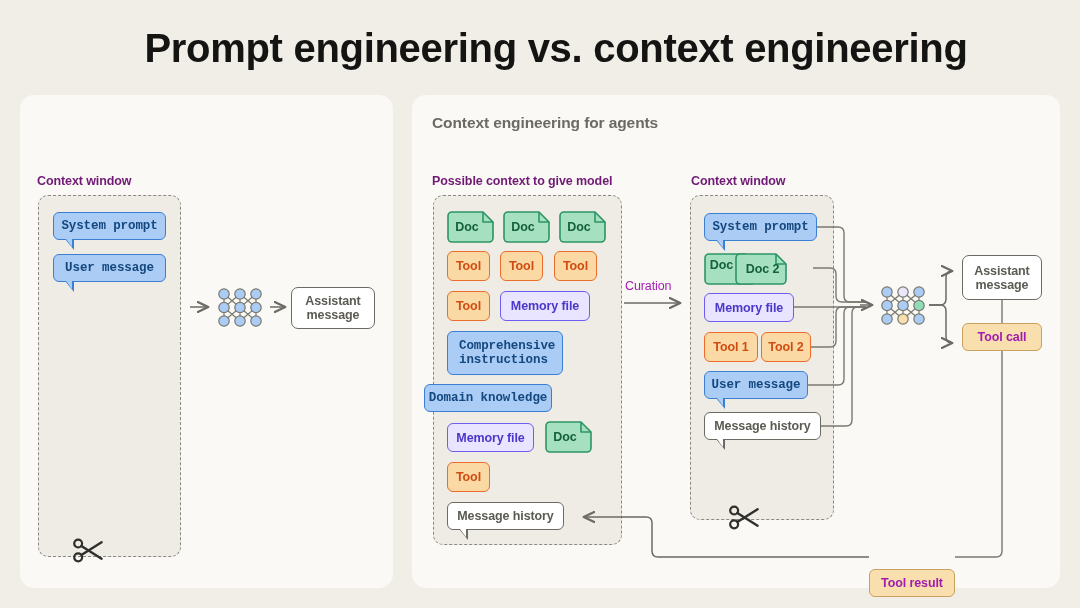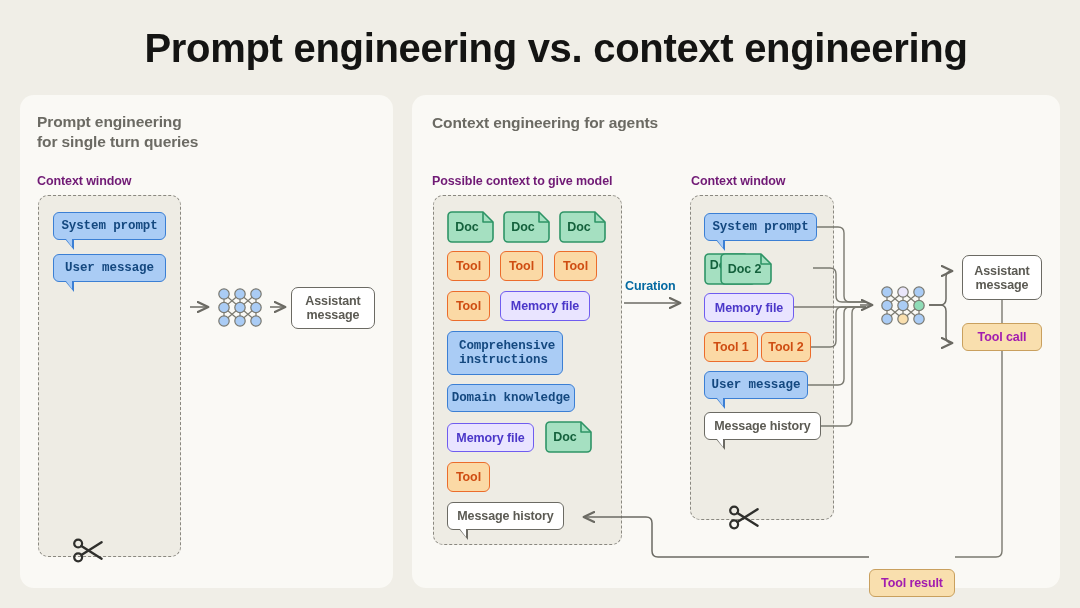--- a/index.html
+++ b/index.html
@@ -88,24 +88,20 @@
 </style>
 </head>
 <body>
 
 <div id="root">
 
   <div class="title">Prompt engineering vs. context engineering</div>
 
   <div class="panel" id="panel-left"></div>
 
-  <div class="panel-title" style="left:37px;top:112px;width:300px;">
-    <span>Prompt engineering</span><br>
-    <span>for single turn queries</span>
-  </div>
 
   <div class="section-label" style="left:37px;top:174px;">Context window</div>
 
   <div class="ctxbox" style="left:38px;top:195px;width:143px;height:362px;"></div>
 
   <div class="chip blue bubble" style="left:53px;top:212px;width:113px;height:28px;">System prompt</div>
   <div class="chip blue bubble" style="left:53px;top:254px;width:113px;height:28px;">User message</div>
 
   <div style="position:absolute;left:216px;top:286px;width:48px;height:43px;">
     <svg width="48" height="43" viewBox="0 0 48 43">
@@ -178,47 +174,47 @@
   <div class="chip orange" style="left:554px;top:251px;width:43px;height:30px;">Tool</div>
 
   <div class="chip orange" style="left:447px;top:291px;width:43px;height:30px;">Tool</div>
   <div class="chip purple" style="left:500px;top:291px;width:90px;height:30px;">Memory file</div>
 
   <div class="chip blue" style="left:447px;top:331px;width:116px;height:44px;flex-direction:column;align-items:flex-start;padding-left:11px;justify-content:center;">
     <span>Comprehensive</span>
     <span>instructions</span>
   </div>
 
-  <div class="chip blue" style="left:447px;top:384px;width:128px;height:28px;">Domain knowledge</div>
+  <div class="chip blue" style="left:424px;top:384px;width:128px;height:28px;">Domain knowledge</div>
 
   <div class="chip purple" style="left:447px;top:423px;width:87px;height:29px;">Memory file</div>
   <div class="doc" style="left:545px;top:421px;width:47px;height:32px;">
     <svg width="47" height="32" viewBox="0 0 47 32">
       <path d="M5,1 L36,1 L46,11 L46,27 a4,4 0 0 1 -4,4 L5,31 a4,4 0 0 1 -4,-4 L1,5 a4,4 0 0 1 4,-4 Z" fill="#a5e0c1" stroke="#2e9466" stroke-width="1.6" stroke-linejoin="round"></path>
       <path d="M36,1 L36,11 L46,11" fill="none" stroke="#2e9466" stroke-width="1.6" stroke-linejoin="round"></path>
     </svg>
     <div class="doclabel">Doc</div>
   </div>
 
   <div class="chip orange" style="left:447px;top:462px;width:43px;height:30px;">Tool</div>
 
   <div class="chip white bubble" style="left:447px;top:502px;width:117px;height:28px;">Message history</div>
 
-  <div class="section-label" style="left:625px;top:279px;font-weight:bold;color:#0369a1;font-size:12.5px;">Curation</div>
+  <div class="section-label" style="left:625px;top:279px;font-weight:normal;color:#a21caf;font-size:12.5px;">Curation</div>
 
   <div class="chip blue bubble" style="left:704px;top:213px;width:113px;height:28px;">System prompt</div>
 
   <div class="doc" style="left:704px;top:253px;width:52px;height:24px;">
     <svg width="52" height="32" viewBox="0 0 52 32">
       <path d="M5,1 L41,1 L51,11 L51,27 a4,4 0 0 1 -4,4 L5,31 a4,4 0 0 1 -4,-4 L1,5 a4,4 0 0 1 4,-4 Z" fill="#a5e0c1" stroke="#2e9466" stroke-width="1.6" stroke-linejoin="round"></path>
       <path d="M41,1 L41,11 L51,11" fill="none" stroke="#2e9466" stroke-width="1.6" stroke-linejoin="round"></path>
     </svg>
     <div class="doclabel">Doc 1</div>
   </div>
-  <div class="doc" style="left:720px;top:253px;width:56px;height:32px;">
+  <div class="doc" style="left:735px;top:253px;width:56px;height:32px;padding-left:6px;">
     <svg width="52" height="32" viewBox="0 0 52 32">
       <path d="M5,1 L41,1 L51,11 L51,27 a4,4 0 0 1 -4,4 L5,31 a4,4 0 0 1 -4,-4 L1,5 a4,4 0 0 1 4,-4 Z" fill="#a5e0c1" stroke="#2e9466" stroke-width="1.6" stroke-linejoin="round"></path>
       <path d="M41,1 L41,11 L51,11" fill="none" stroke="#2e9466" stroke-width="1.6" stroke-linejoin="round"></path>
     </svg>
     <div class="doclabel">Doc 2</div>
   </div>
 
   <div class="chip purple" style="left:704px;top:293px;width:90px;height:29px;">Memory file</div>
 
   <div class="chip orange" style="left:704px;top:332px;width:54px;height:30px;">Tool 1</div>

